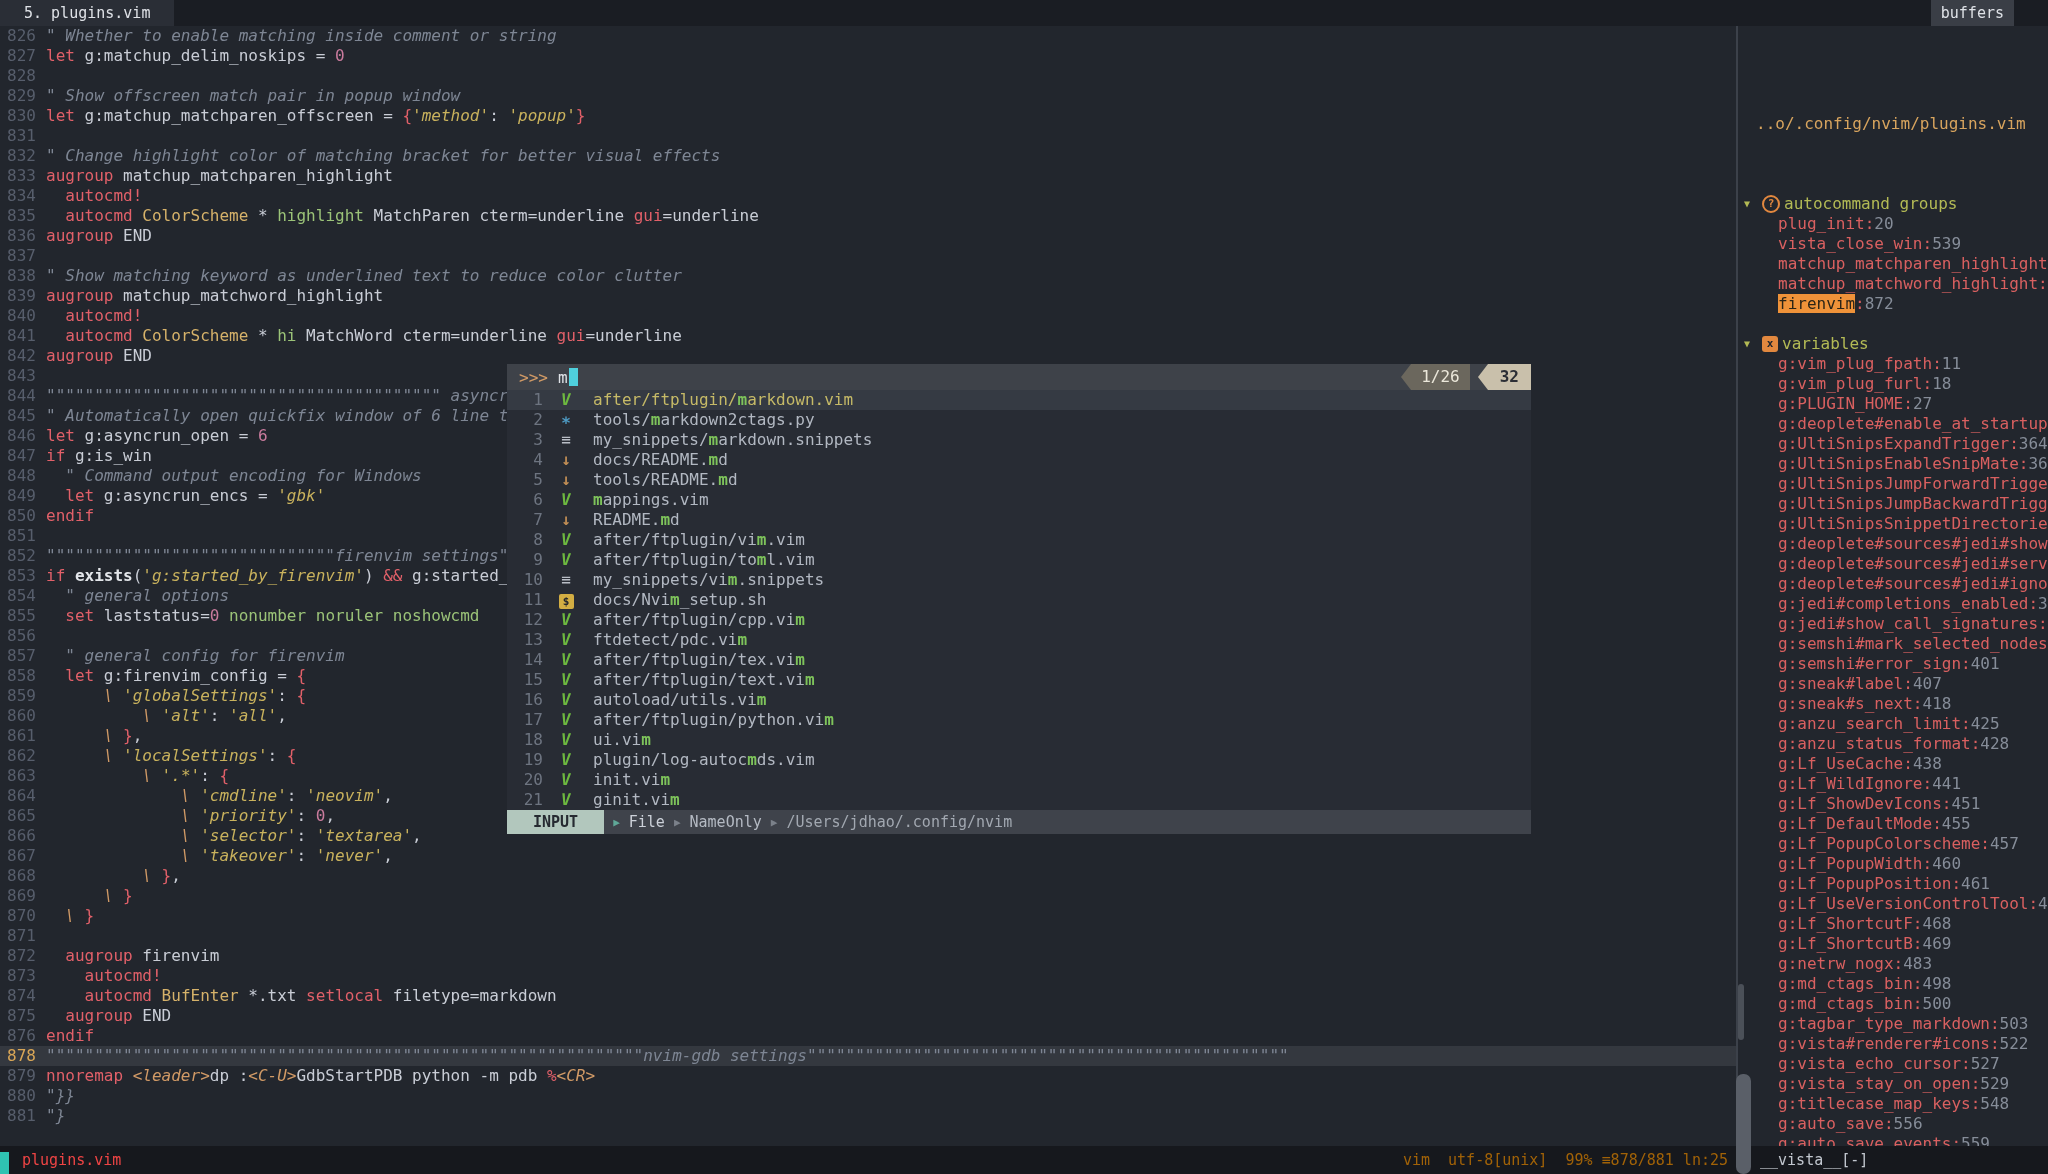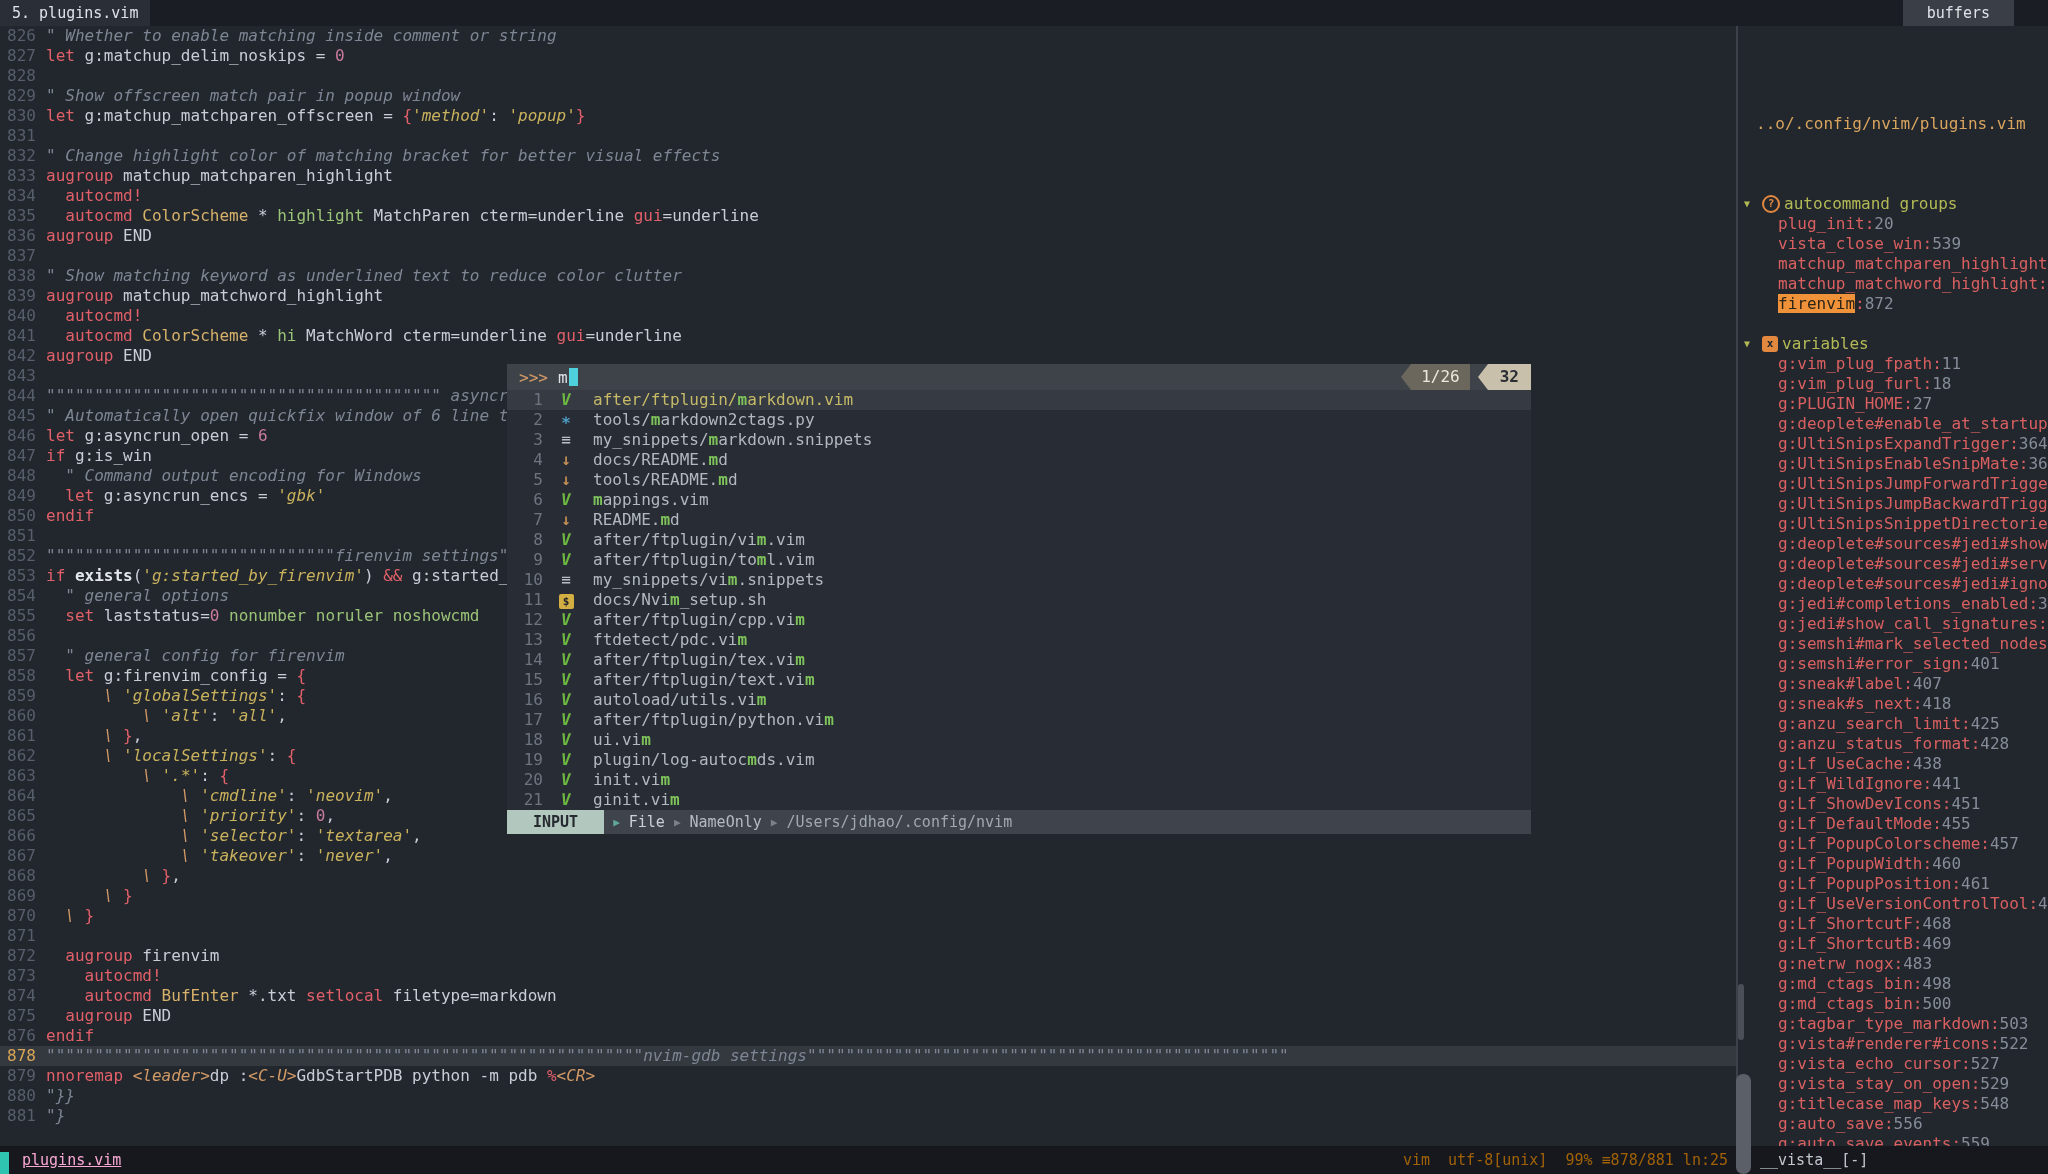--- a/index.html
+++ b/index.html
@@ -1,22 +1,22 @@
 <!DOCTYPE html>
 <html><head>
 <meta charset="utf-8">
 <style>
   html,body{margin:0;padding:0;background:#16181d;}
   body{width:2048px;height:1174px;position:relative;overflow:hidden;
        font-family:"DejaVu Sans Mono",monospace;}
   
   #tabline{position:absolute;left:0;top:0;width:2048px;height:26px;background:#1a1d23;
            display:flex;align-items:stretch;font-size:15px;color:#dfe2e7;}
-  .tab-active{background:#2a2e36;padding:0 12px;display:flex;align-items:center;}
-  .tab-right{background:#3a3e46;padding:0 24px;display:flex;align-items:center;
+  .tab-active{background:#2a2e36;padding:0 24px;display:flex;align-items:center;}
+  .tab-right{background:#3a3e46;padding:0 10px;display:flex;align-items:center;
              margin-left:auto;margin-right:34px;}
   
   #editor{position:absolute;left:0;top:26px;width:1736px;height:1120px;
           background:#22262d;overflow:hidden;}
   .codeline{height:20px;display:flex;font-size:16px;line-height:20px;white-space:pre;}
   .lnum{flex:0 0 auto;width:36px;text-align:right;padding-right:10px;color:#575e6c;}
   .lcode{white-space:pre;}
   .cursorline{background:#34383f;}
   .cursorline .lnum{color:#d8a657;}
   .sc{color:#7e8694;font-style:italic}
@@ -81,21 +81,21 @@
   .pf-mode{background:#b2c7bd;color:#262a31;font-weight:bold;height:24px;line-height:24px;padding:0 26px;}
   .pf-arrow{font-size:11px;margin:0 9px;}
   .pf-arrow.teal{color:#5fa898;}
   .pf-arrow.grey{color:#7b818a;}
   .pf-seg{color:#ccd1d9;}
   .pf-seg2{color:#b4bac3;}
   .pf-path{color:#a2a8b1;}
   
   #statusbar{position:absolute;left:0;top:1146px;width:2048px;height:28px;background:#16181d;
              font-size:15px;}
-  .sb-left{position:absolute;left:22px;top:0;line-height:28px;color:#f9a8d4;text-decoration:underline;}
+  .sb-left{position:absolute;left:22px;top:0;line-height:28px;color:#ef4444;}
   .sb-right{position:absolute;right:320px;top:0;line-height:28px;color:#a16207;white-space:pre;}
   .sb-vista{position:absolute;left:1760px;top:0;line-height:28px;color:#c2c7cf;}
   #corner-block{position:absolute;left:0;top:1152px;width:9px;height:22px;background:#2fc3b2;z-index:40;}
 </style>
 </head>
 <body>
 
 <div id="tabline">
   <div class="tab-active">
     <span>5. plugins.vim</span>

